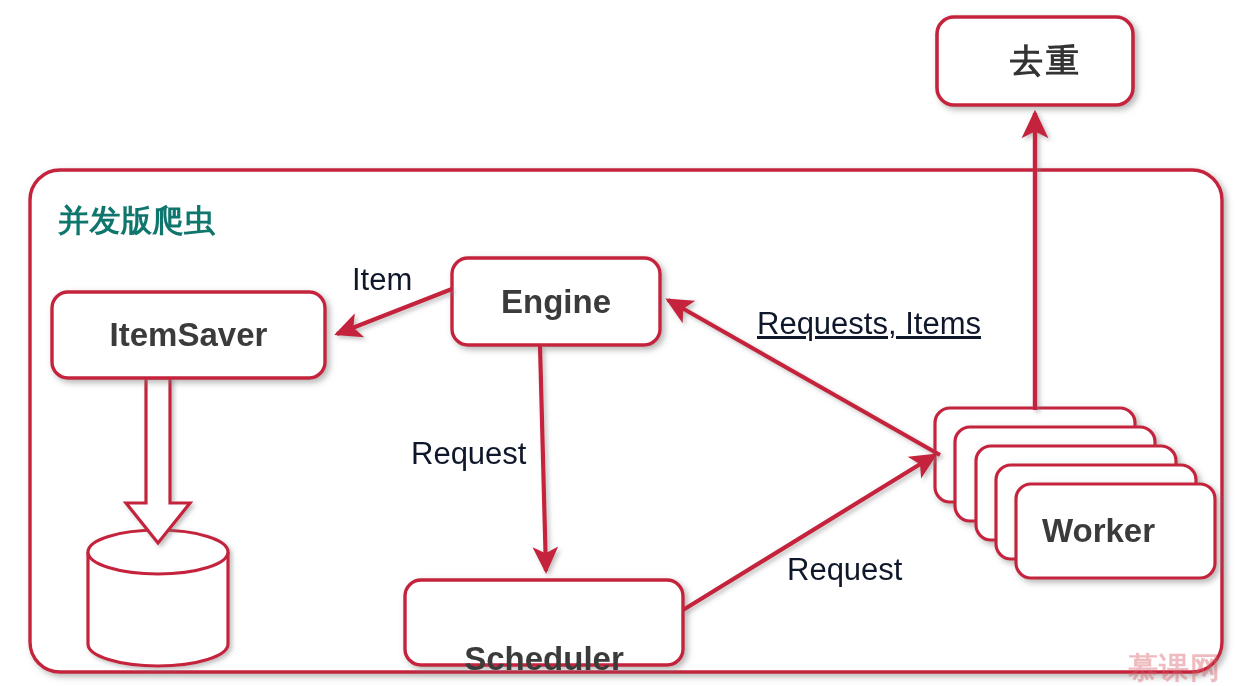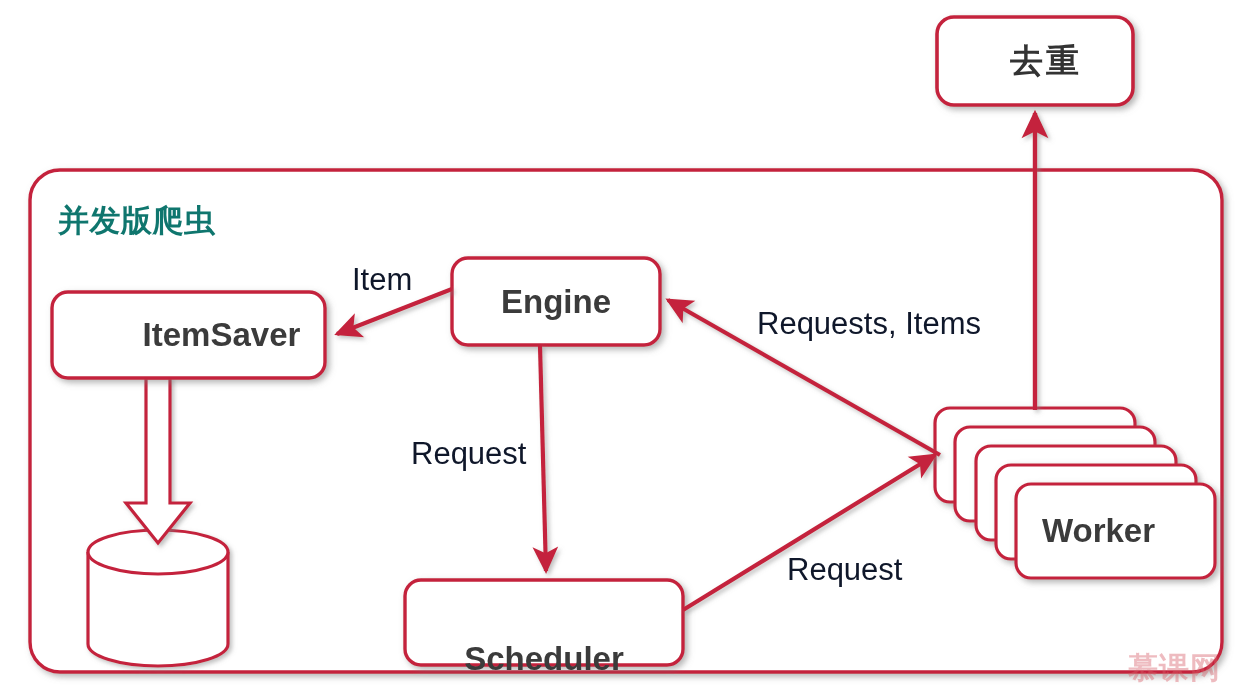--- a/index.html
+++ b/index.html
@@ -47,39 +47,38 @@
     color: #0f766e;
     letter-spacing: 0.5px;
   }
   #label-dedupe {
     left: 937px; top: 17px; width: 218px; height: 88px;
     font-size: 33px; letter-spacing: 3px; color: #333333;
   }
   #label-itemsaver {
     left: 52px; top: 292px; width: 273px; height: 86px;
     font-size: 33px;
-    padding-left: 33px;
   }
   #label-engine {
     left: 452px; top: 258px; width: 208px; height: 87px;
     font-size: 33px;
   }
   #label-scheduler {
     left: 405px; top: 580px; width: 278px; height: 85px;
     font-size: 33px;
     margin-top: 36px;
   }
   #label-worker {
     left: 1016px; top: 484px; width: 165px; height: 94px;
     font-size: 33px;
   }
   #label-item       { left: 352px; top: 262px; font-size: 31px; }
   #label-request-1  { left: 411px; top: 436px; font-size: 31px; }
   #label-request-2  { left: 787px; top: 552px; font-size: 31px; }
-  #label-reqitems   { left: 757px; top: 306px; font-size: 31px; }
+  #label-reqitems   { left: 757px; top: 306px; font-size: 31px; text-decoration: underline; }
   #watermark {
     position: absolute;
     left: 1128px;
     top: 648px;
     font-size: 30px;
     font-weight: bold;
     color: #d8606a;
     opacity: 0.42;
     letter-spacing: 1px;
     white-space: nowrap;

